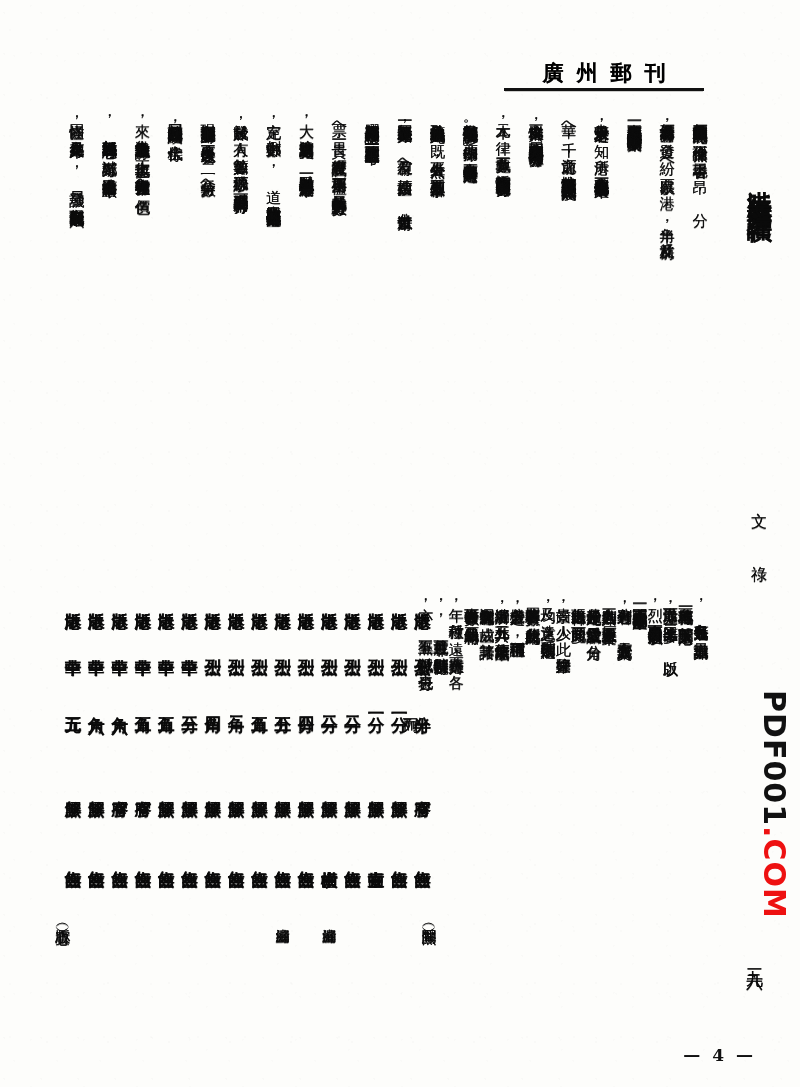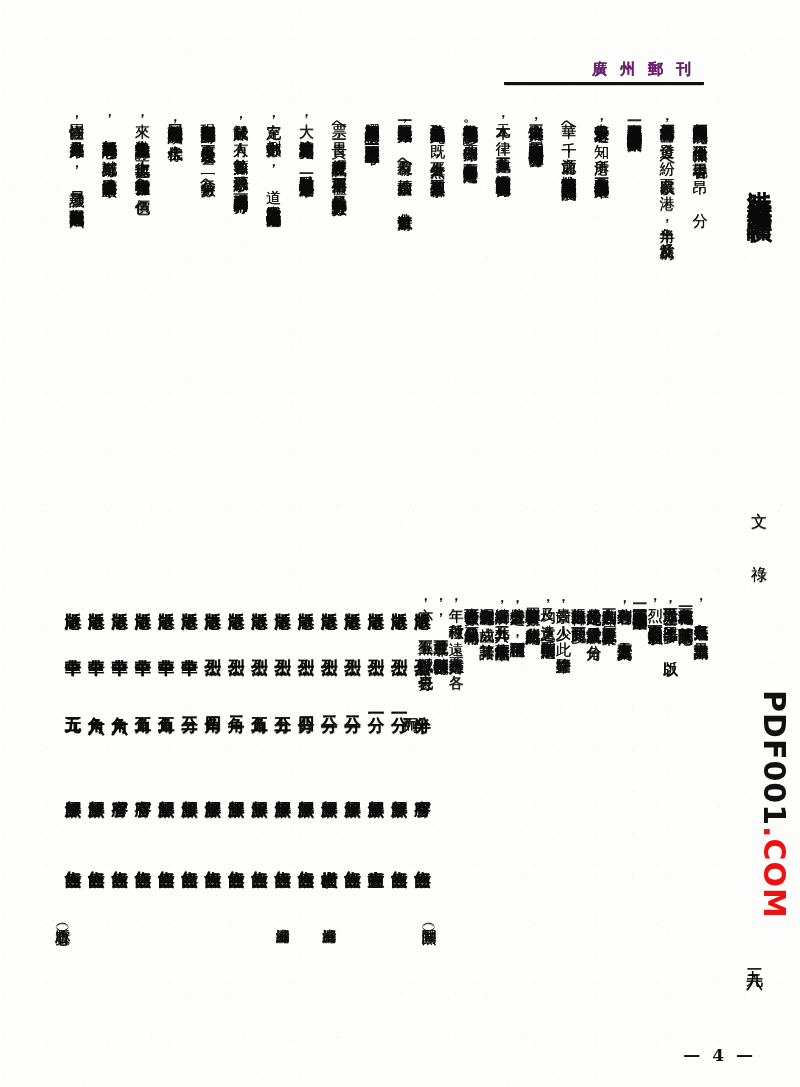--- a/index.html
+++ b/index.html
@@ -37,27 +37,26 @@
   
   #masthead {
     position: absolute;
     top: 62px;
     right: 96px;
     width: 200px;
     text-align: center;
   }
   #masthead .mh-text {
     font-family: "DejaVu Serif", "Liberation Serif", serif;
-    font-size: 15px;
+    font-size: 21px;
     font-weight: bold;
     letter-spacing: 13px;
     padding-left: 13px;
     line-height: 1;
-    color: #701a75;
-    text-align: right;
+    color: #000000;
   }
   #masthead .mh-rule {
     margin-top: 5px;
     height: 3px;
     background: #111;
     box-shadow: 0 2px 0 -1px #1113;
   }
 
   
   .vtext {

